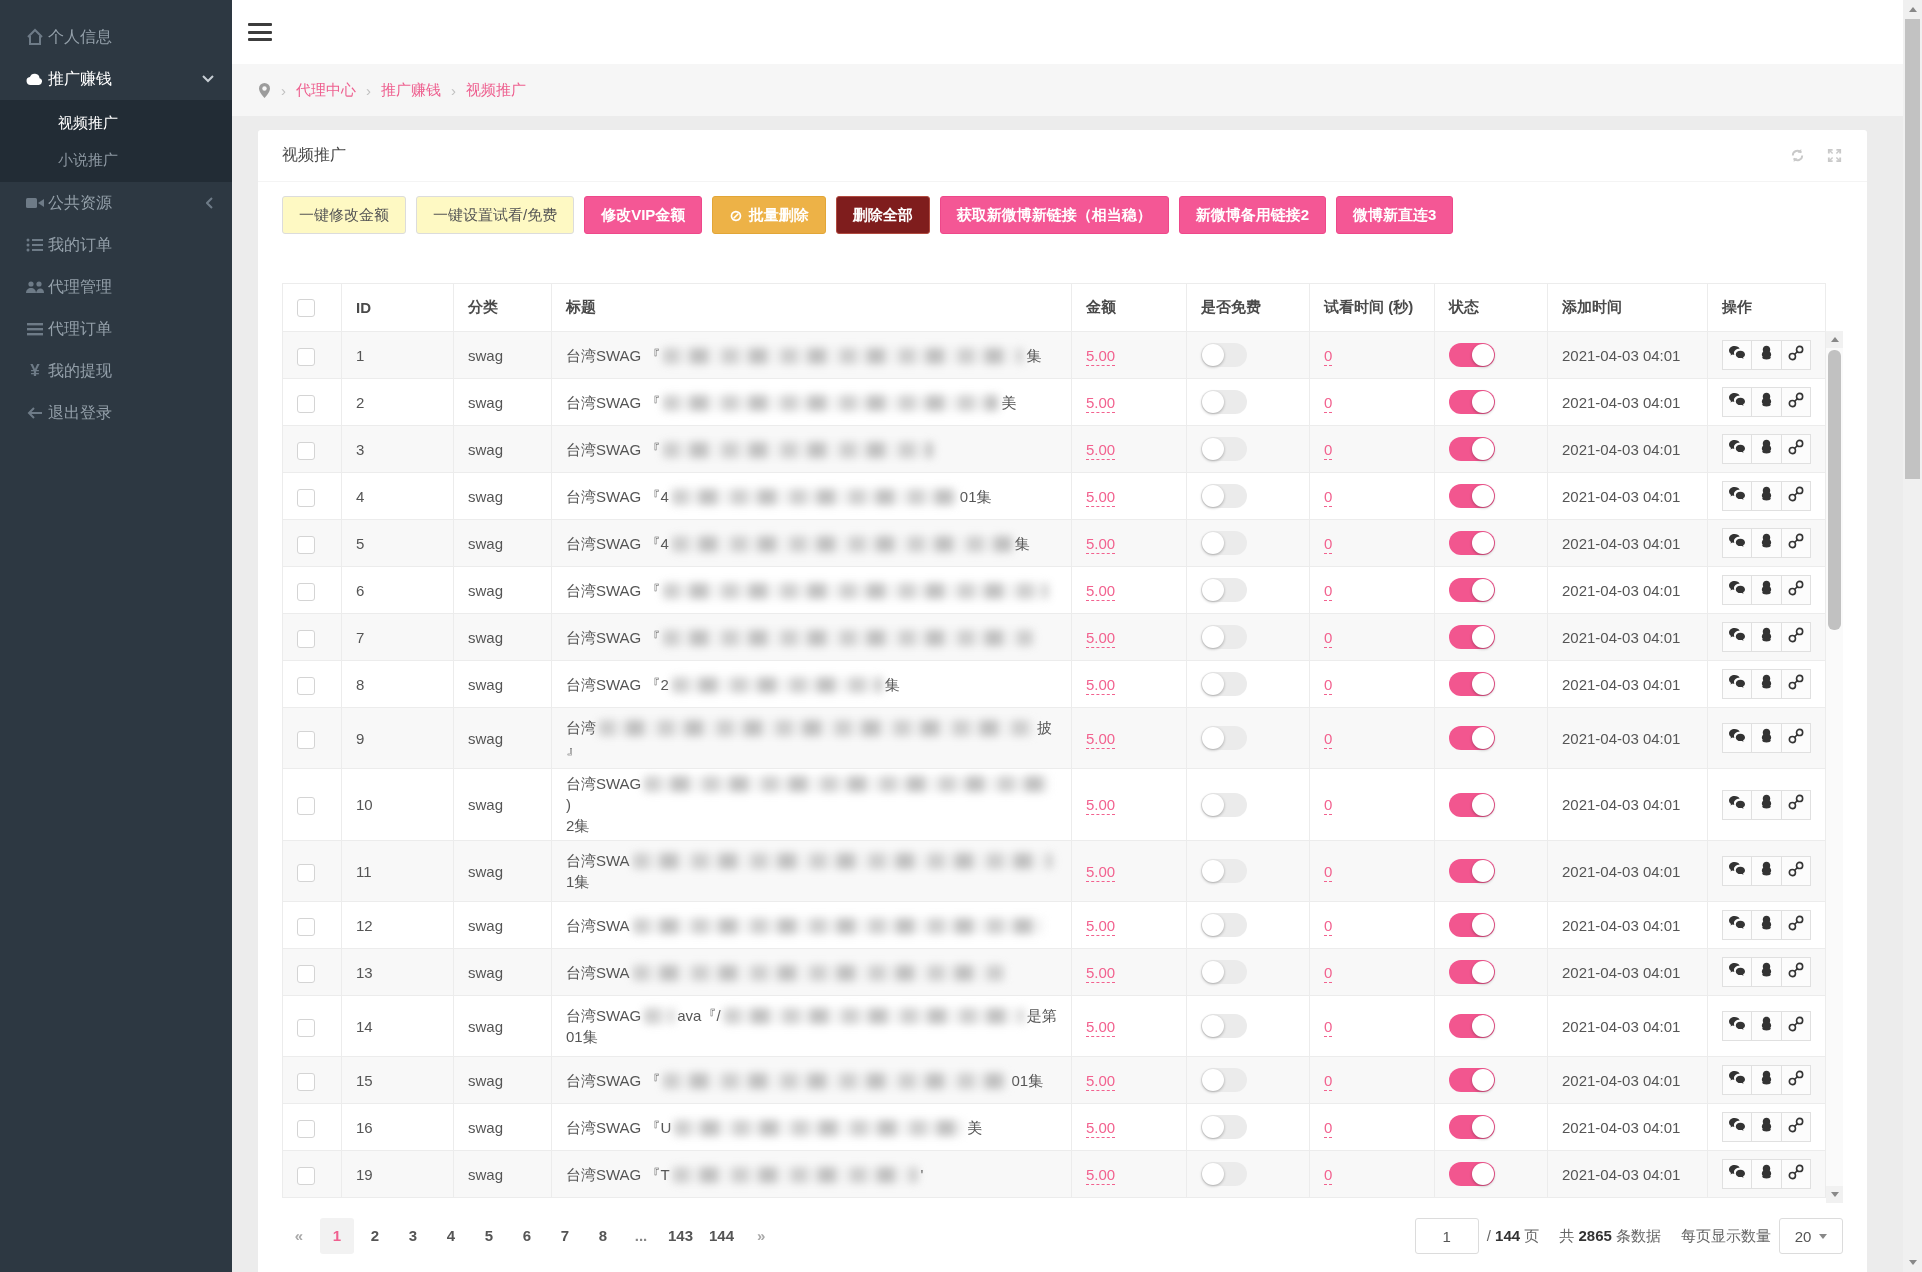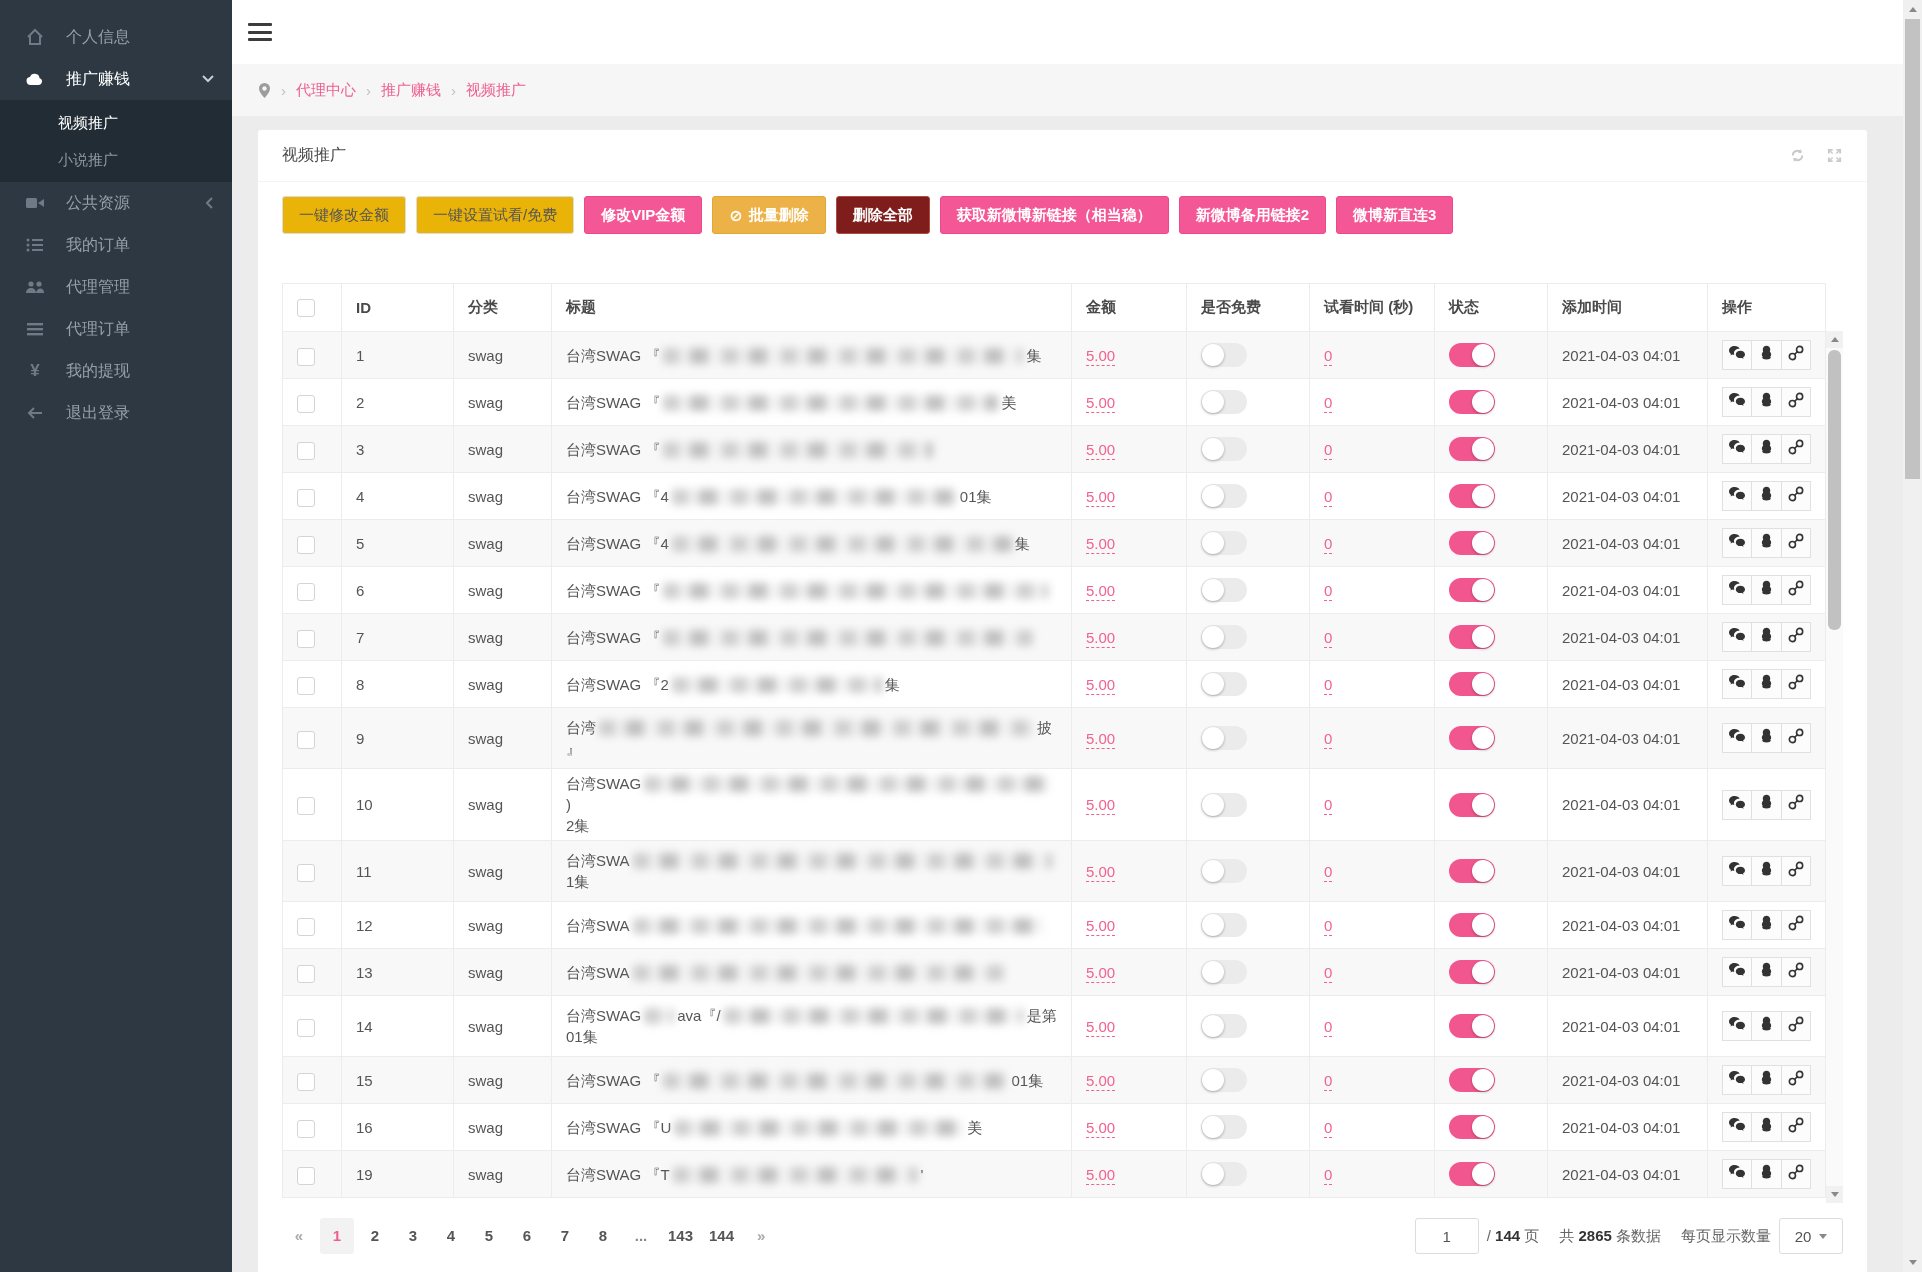--- a/index.html
+++ b/index.html
@@ -10,21 +10,21 @@
     color:#555;
   }
   
   .sidebar { position:absolute; left:0; top:0; width:232px; height:100%; background:#2d3842; z-index:5; }
   .logo { height:52px; background:#242e37; display:flex; align-items:center; padding-left:10px; gap:8px; cursor:pointer; }
   .logo svg { width:38px; height:38px; }
   .logo-line { font-size:19px; font-weight:bold; color:#fff; letter-spacing:1px; line-height:20px; }
   .logo-line .accent { color:#f5a623; }
   .logo-sub { font-size:10px; color:#cdd4da; letter-spacing:1px; }
   .menu { padding-top:16px; }
-  .m-item { height:42px; display:flex; align-items:center; padding:0 18px 0 24px; gap:20px; color:#94a0aa; font-size:16px; cursor:pointer; }
+  .m-item { height:42px; display:flex; align-items:center; padding:0 18px 0 24px; gap:2px; color:#94a0aa; font-size:16px; cursor:pointer; }
   .m-item .mi { width:22px; display:flex; justify-content:center; align-items:center; flex-shrink:0; }
   .m-item .mi svg { stroke:#6e7b87; fill:none; }
   .m-item .mi .fill { fill:#6e7b87; stroke:none; }
   .m-item.open { color:#fff; }
   .m-item.open .mi svg { stroke:#fff; }
   .m-item.open .mi .fill { fill:#fff; }
   .m-item .chev { margin-left:auto; display:flex; }
   .submenu { background:#222c35; padding:4px 0; }
   .s-item { height:37px; line-height:37px; padding-left:58px; font-size:15px; color:#8d98a2; cursor:pointer; }
   .s-item.active { color:#fff; }
@@ -40,21 +40,21 @@
   
   .banner { position:relative; height:50px; background:#fbe3e0; border-radius:3px; display:flex; align-items:center; padding:0 22px; color:#c33d33; font-size:15px; margin-bottom:16px; }
   .banner-close { position:absolute; right:18px; top:12px; color:#e9a9a4; font-size:21px; line-height:21px; cursor:pointer; }
   
   .panel { background:#fff; border-radius:3px; padding-bottom:60px; }
   .panel-head { height:52px; display:flex; align-items:center; padding:0 24px; font-size:16px; color:#4a4a4a; border-bottom:1px solid #f4f4f4; }
   .panel-tools { margin-left:auto; display:flex; gap:20px; }
   .panel-tools svg { stroke:#c9c9c9; fill:none; cursor:pointer; }
   
   .toolbar { display:flex; gap:10px; padding:14px 24px 12px; }
-  .btn { height:38px; padding:0 16px; font-size:15px; border-radius:3px; border:1px solid #dcdcdc; background:#eab308; color:#555; cursor:pointer; font-family:inherit; display:flex; align-items:center; gap:6px; }
+  .btn { height:38px; padding:0 16px; font-size:15px; border-radius:3px; border:1px solid #dcdcdc; background:#fef9c3; color:#555; cursor:pointer; font-family:inherit; display:flex; align-items:center; gap:6px; }
   .btn.pink { background:#f45795; border-color:#ee488a; color:#fff; font-weight:bold; }
   .btn.amber { background:#edb247; border-color:#e2a637; color:#fff; font-weight:bold; }
   .btn.danger { background:#7f1d1d; border-color:#b14a3f; color:#fff; font-weight:bold; }
   .btn .bicon { font-size:16px; }
   
   .table-zone { margin:0 24px; position:relative; padding-right:17px; }
   table { width:100%; border-collapse:collapse; table-layout:fixed;margin-top:37px; }
   th, td { border:1px solid #ececec; font-size:15px; text-align:left; padding:0 14px; overflow:hidden; }
   th { height:48px; color:#4a4a4a; font-weight:bold; background:#fff; }
   td { height:47px; color:#555; padding-top:4px; padding-bottom:4px; line-height:21px; }

